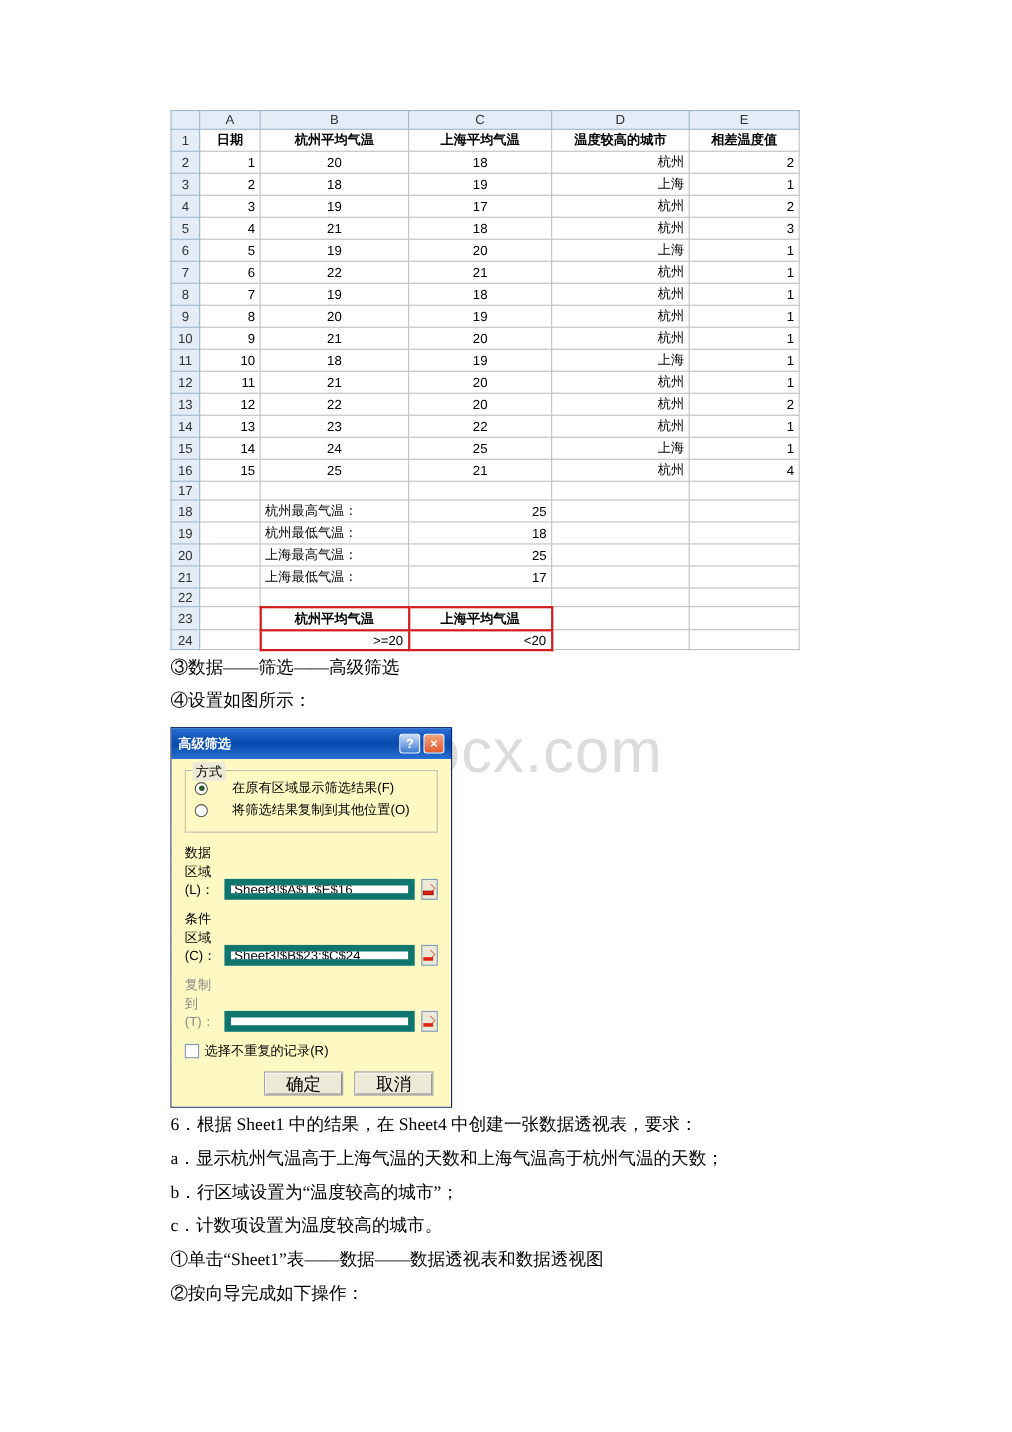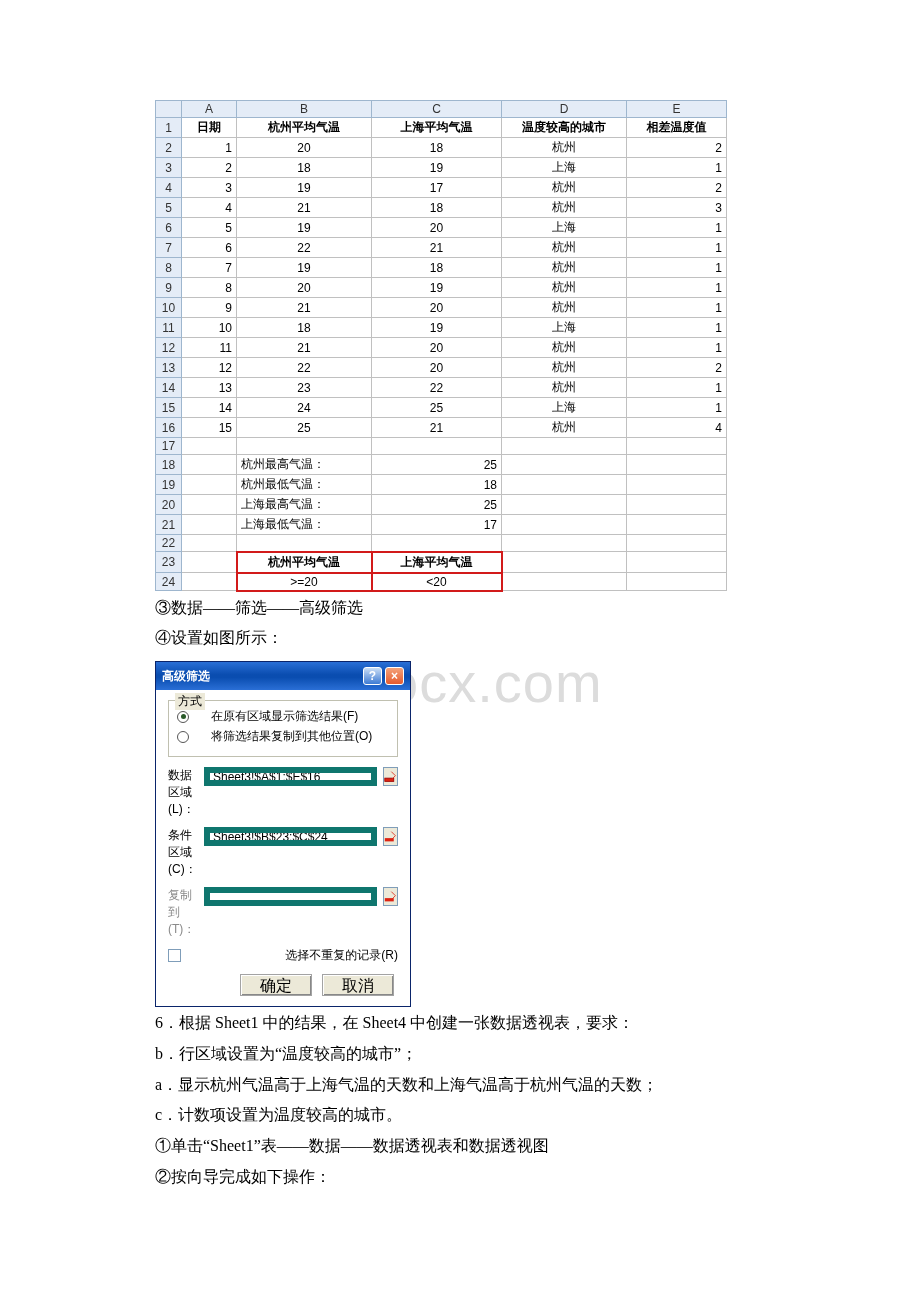--- a/index.html
+++ b/index.html
@@ -51,21 +51,21 @@
   .sheet .colhdr { width: auto; }
   .col-A { width: 55px; }
   .col-B { width: 135px; }
   .col-C { width: 130px; }
   .col-D { width: 125px; }
   .col-E { width: 100px; }
   .rowhdr { width: 26px; }
   .hdr-row td { font-weight: bold; text-align: center; }
   .num-l { text-align: right; padding-right: 6px; }
   .num-c { text-align: center; }
-  .txt-l { text-align: center; }
+  .txt-l { text-align: right; }
   .sum-lbl { text-align: left; background: #fff; margin-left: 28px; }
   .crit-box {
     border: 2px solid #d21a1a !important;
   }
   .crit-header { font-weight: bold; text-align: center; }
   
   .dialog {
     width: 256px;
     border: 1px solid #0a246a;
     font-family: Tahoma, "SimSun", sans-serif;
@@ -90,55 +90,55 @@
     background: linear-gradient(to bottom,#f4a27a,#e55b2e);
     border: 1px solid #fff;
     border-radius: 3px;
     display: flex; align-items: center; justify-content: center;
     color: #fff; font-weight: bold; font-size: 12px;
   }
   .dlg-btn.help {
     background: linear-gradient(to bottom,#c9ddf5,#3d7bd4);
     color: #fff;
   }
-  .dlg-body { background: #ffffff; padding: 10px 12px 10px 12px; }
+  .dlg-body { background: #fef9c3; padding: 10px 12px 10px 12px; }
   .fieldset {
     border: 1px solid #c0c0b0;
     padding: 4px 8px 8px 8px;
     margin-bottom: 10px;
     position: relative;
   }
   .fieldset .legend {
     position: absolute; top: -8px; left: 6px;
     background: #ece9d8; padding: 0 3px;
   }
   .radio-row { display: flex; align-items: center; gap: 22px; margin: 3px 0; }
   .radio {
     width: 12px; height: 12px; border: 1px solid #555; border-radius: 50%;
     background: #fff; display: inline-flex; align-items: center; justify-content: center;
   }
   .radio.checked::after {
     content: ""; width: 5px; height: 5px; border-radius: 50%; background: #2a5a2a;
   }
-  .form-row { display: flex; align-items: flex-start; margin: 9px 0; gap: 6px; }
+  .form-row { display: flex; align-items: flex-end; margin: 9px 0; gap: 6px; }
   .form-row .lbl { width: 82px; }
   .form-row .lbl.disabled { color: #8a8a8a; }
   .form-row input[type="text"] {
     flex: 1; height: 19px; border: 6px solid #0f766e;
     font-family: Tahoma, sans-serif; font-size: 12px;
     padding: 0 3px; background: #fff;
   }
   .range-btn {
     width: 19px; height: 19px;
     border: 1px solid #7f9db9;
     background: #ece9d8;
     display: inline-flex; align-items: center; justify-content: center;
   }
   .range-btn svg { width: 13px; height: 13px; }
-  .chk-row { display: flex; align-items: center; gap: 5px; margin: 8px 0 10px 0; justify-content: space-between; }
+  .chk-row { display: flex; align-items: center; gap: 5px; margin: 8px 0 10px 0; }
   .chk {
     width: 13px; height: 13px; border: 1px solid #7f9db9; background: #fff;
   }
   .dlg-actions { display: flex; justify-content: flex-end; gap: 10px; padding-right: 4px; }
   .push-btn {
     min-width: 72px; height: 22px;
     border: 1px solid #a3a3a3;
     background: #ece9d8;
     box-shadow: inset 1px 1px 0 #fff, inset -1px -1px 0 #888;
     font-size: 16px;
@@ -433,18 +433,18 @@
         <span>选择不重复的记录(R)</span>
       </div>
       <div class="dlg-actions">
         <button class="push-btn">确定</button>
         <button class="push-btn">取消</button>
       </div>
     </div>
   </div>
 
   <p class="para"><span class="roman">6．根据 Sheet1 中的结果，在 Sheet4 中创建一张数据透视表，要求：</span></p>
+  <p class="para">a．显示杭州气温高于上海气温的天数和上海气温高于杭州气温的天数；</p>
   <p class="para">b．行区域设置为“温度较高的城市”；</p>
-  <p class="para">a．显示杭州气温高于上海气温的天数和上海气温高于杭州气温的天数；</p>
   <p class="para">c．计数项设置为温度较高的城市。</p>
   <p class="para">①单击“Sheet1”表——数据——数据透视表和数据透视图</p>
   <p class="para">②按向导完成如下操作：</p>
 </div>
 
 </body></html>

